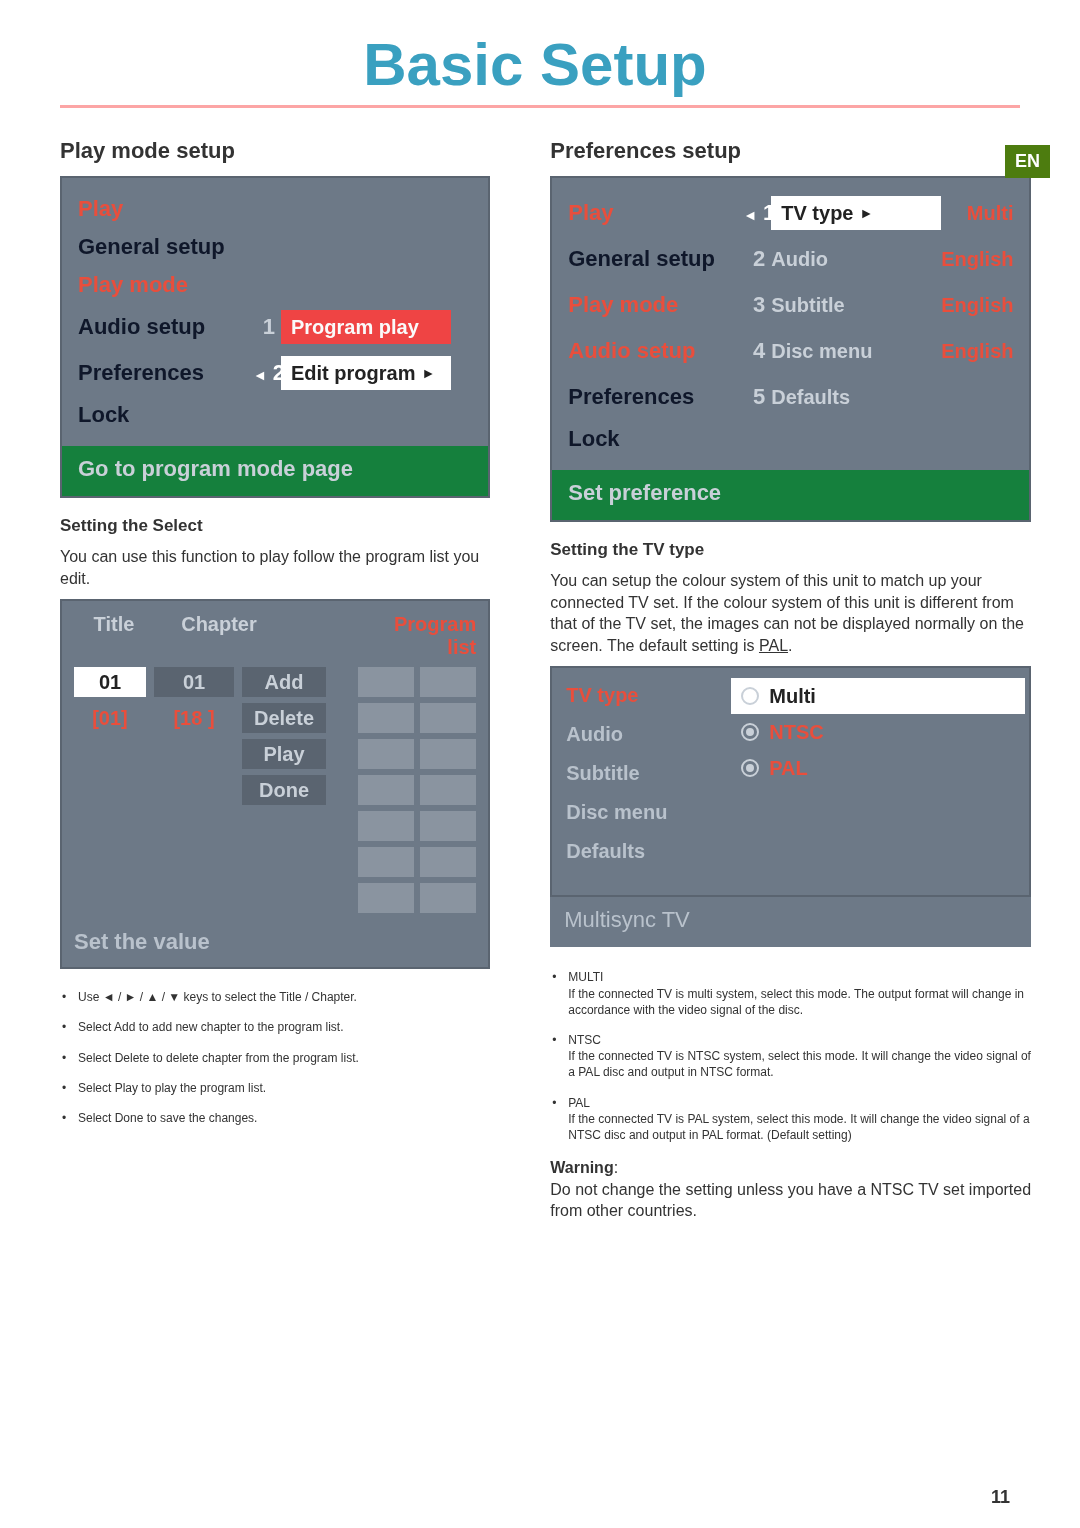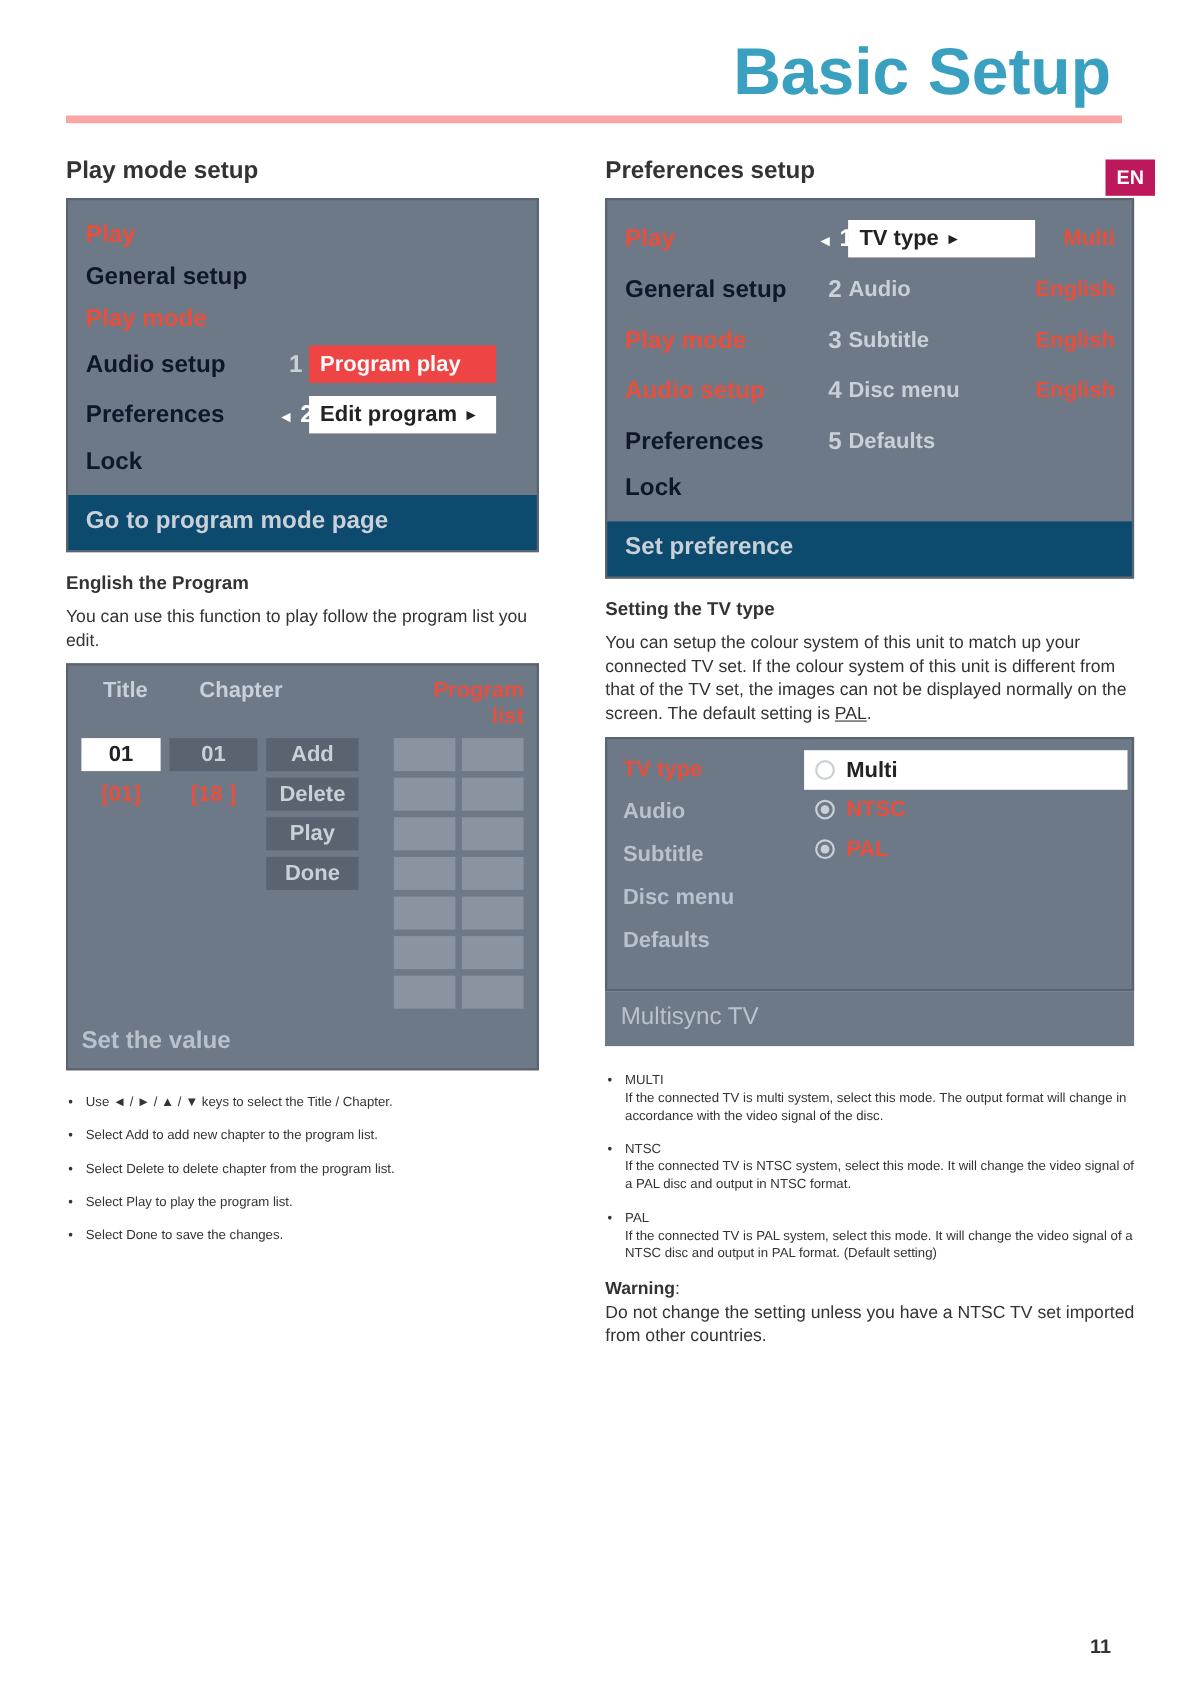--- a/index.html
+++ b/index.html
@@ -8,36 +8,36 @@
     height: 1528px;
     background: #fff;
     font-family: Arial, Helvetica, sans-serif;
     color: #333;
     position: relative;
   }
   .page {
     padding: 30px 60px 30px 60px;
   }
   .header {
-    text-align: right;
+    text-align: center;
     padding-right: 10px;
-    border-bottom: 7px solid #fca5a5;
+    border-bottom: 3px solid #fca5a5;
     padding-bottom: 6px;
     margin-bottom: 30px;
   }
   .header-title {
     font-size: 60px;
     font-weight: bold;
     color: #3aa0c0;
   }
   .lang-tab {
     position: absolute;
     right: 30px;
     top: 145px;
-    background: #be185d;
+    background: #4d7c0f;
     color: #fff;
     font-weight: bold;
     font-size: 18px;
     padding: 6px 10px;
   }
   .columns {
     display: flex;
     gap: 60px;
   }
   .col { flex: 1; }
@@ -90,21 +90,21 @@
     margin-right: 6px;
     color: #c9d0d8;
     font-size: 22px;
   }
   .num-badge.hl {
     color: #fff;
   }
   .tri-l::before { content: "◄"; font-size: 14px; margin-right: 6px; }
   .tri-r::after  { content: "►"; font-size: 14px; margin-left: 6px; }
   .menu-footer {
-    background: #0c4a6e;
+    background: #15803d;
     padding: 10px 16px 14px 16px;
     font-size: 22px;
     color: #c9d0d8;
   }
   .value-col {
     margin-left: auto;
     color: #e94e3c;
     font-size: 20px;
   }
   .subhead {
@@ -269,21 +269,21 @@
             <span class="num-badge hl tri-l">2</span>
             <span class="menu-right-box hl tri-r">Edit program</span>
           </div>
           <div class="menu-row">
               <span class="menu-left">Lock</span>
             </div>
         </div>
         <div class="menu-footer">Go to program mode page</div>
       </div>
 
-      <div class="subhead">English the Program</div>
+      <div class="subhead">Setting the Select</div>
       <div class="body-text">You can use this function to play follow the program list you edit.</div>
 
       <div class="prog-box">
         <div class="prog-head">
           <span class="ph-title">Title</span>
           <span class="ph-ch">Chapter</span>
           <span class="ph-gap"></span>
           <span class="ph-pl">Program list</span>
         </div>
         <div class="prog-body">

